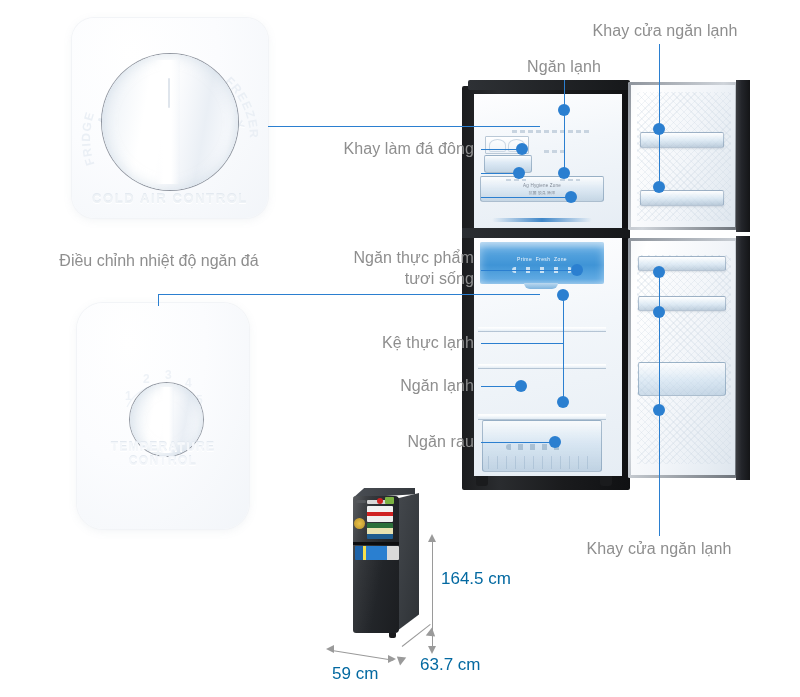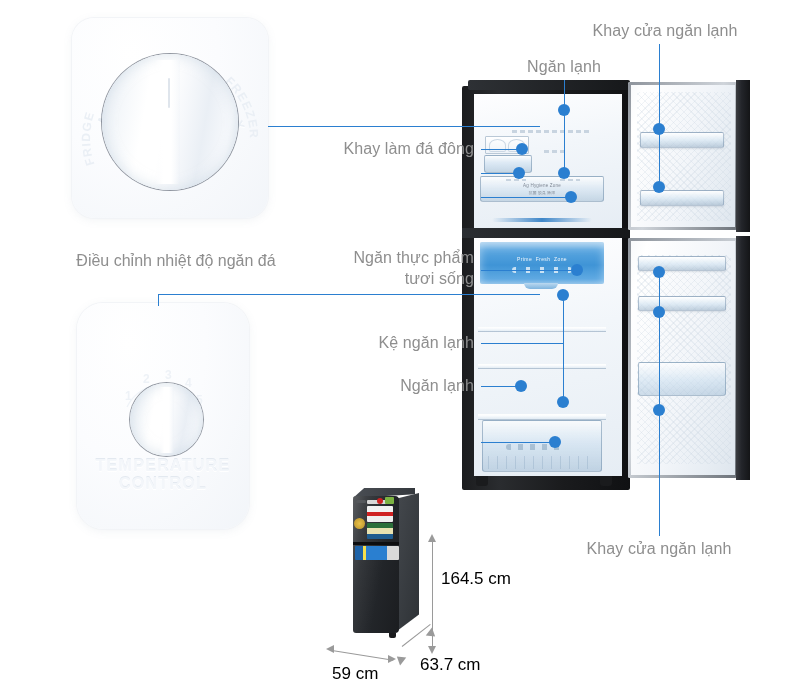--- a/index.html
+++ b/index.html
@@ -222,21 +222,21 @@
   .mini-gloss {
     position: absolute;
     background: linear-gradient(100deg, rgba(255,255,255,.16) 0%, rgba(255,255,255,.05) 28%, rgba(255,255,255,0) 60%);
   }
   .sticker { position: absolute; border-radius: 1px; }
   .dimline { position: absolute; background: #9a9a9a; }
   .dimline.h { height: 1px; }
   .dimline.v { width: 1px; }
   .dimtxt {
     position: absolute;
-    color: #000000;
+    color: #0369a1;
     font-size: 17px;
     white-space: pre;
   }
   .arrow {
     position: absolute;
     width: 0; height: 0;
   }
 </style>
 </head>
 <body>
@@ -267,38 +267,39 @@
           <circle cx="72" cy="78" r="1.5"></circle>
         <circle cx="98" cy="70" r="1.5"></circle>
           <circle cx="124" cy="78" r="1.5"></circle>
         <circle cx="148" cy="98" r="1.5"></circle>
       </g>
     </svg>
     <div class="knob-dial" style="left:30px; top:36px; width:136px; height:136px;">
       <div class="knob-pointer" style="left:52px; top:6px; width:26px; height:124px;"></div>
       <div class="knob-notch" style="left:66px; top:24px; height:30px;"></div>
     </div>
+    <div class="panel-bot" style="bottom:12px; font-size:13px;">COLD AIR CONTROL</div>
   </div>
-  <div class="panel-caption" style="left:36px; top:252px; width:280px;">Điều chỉnh nhiệt độ ngăn đá</div>
+  <div class="panel-caption" style="left:19px; top:252px; width:280px;">Điều chỉnh nhiệt độ ngăn đá</div>
 
   <div class="knob-panel" style="left:77px; top:303px; width:172px; height:226px; border-radius:26px;">
     <svg class="arcTxt" viewBox="0 0 172 226">
       <g fill="#eef2f7" font-family="Liberation Sans, sans-serif" font-size="12" font-weight="bold">
         <text x="48" y="97">1</text>
         <text x="66" y="80">2</text>
         <text x="88" y="76">3</text>
         <text x="108" y="84">4</text>
         <text x="119" y="101">5</text>
       </g>
       <path d="M 50,104 A 40,40 0 0 1 122,104" stroke="#eff3f8" stroke-width="1.3" fill="none"></path>
     </svg>
     <div class="knob-dial" style="left:53px; top:80px; width:73px; height:73px;">
       <div class="knob-pointer" style="left:29px; top:4px; width:15px; height:66px;"></div>
     </div>
-    <div class="panel-bot" style="bottom:36px; font-size:16px; color:#f3f6fa; letter-spacing:1.3px;">TEMPERATURE CONTROL</div>
+    <div class="panel-bot" style="bottom:61px; font-size:12px; color:#f3f6fa; letter-spacing:1.3px;">TEMPERATURE CONTROL</div>
   </div>
 
   <div class="fridge" style="left:462px; top:72px; width:290px; height:425px;">
 
     <div class="cab-shell" style="left:0; top:14px; width:168px; height:404px;"></div>
     <div class="cab-shell" style="left:6px; top:8px; width:162px; height:10px; background:linear-gradient(90deg,#2e3135,#16181a);"></div>
 
     <div class="cab-inner" style="left:12px; top:22px; width:148px; height:136px;"></div>
     <div class="vent" style="left:50px; top:58px; width:80px;"></div>
     <div class="vent" style="left:82px; top:78px; width:24px;"></div>
@@ -384,30 +385,31 @@
   <div class="dot" style="left:513px; top:167px;"></div>
 
   <div class="ln h" style="left:481px; top:197px; width:90px;"></div>
   <div class="dot" style="left:565px; top:191px;"></div>
 
   <div class="lbl r" style="left:310px; top:268px; width:164px;">tươi sống</div>
   <div class="lbl r" style="left:310px; top:247px; width:164px;">Ngăn thực phẩm</div>
   <div class="ln h" style="left:481px; top:270px; width:96px;"></div>
   <div class="dot" style="left:571px; top:264px;"></div>
 
-  <div class="lbl r" style="left:326px; top:332px; width:148px;">Kệ ngăn lạnh</div>
+  <div class="lbl r" style="left:326px; top:332px; width:148px;">Kệ thực lạnh</div>
   <div class="ln h" style="left:481px; top:343px; width:82px;"></div>
   <div class="ln v" style="left:563px; top:294px; height:109px;"></div>
   <div class="dot" style="left:557px; top:289px;"></div>
   <div class="dot" style="left:557px; top:396px;"></div>
 
   <div class="lbl r" style="left:330px; top:375px; width:144px;">Ngăn lạnh</div>
   <div class="ln h" style="left:481px; top:386px; width:40px;"></div>
   <div class="dot" style="left:515px; top:380px;"></div>
 
+  <div class="lbl r" style="left:330px; top:431px; width:144px;">Ngăn rau</div>
   <div class="ln h" style="left:481px; top:442px; width:74px;"></div>
   <div class="dot" style="left:549px; top:436px;"></div>
 
   <div class="ln v" style="left:659px; top:272px; height:264px;"></div>
   <div class="dot" style="left:653px; top:266px;"></div>
   <div class="dot" style="left:653px; top:306px;"></div>
   <div class="dot" style="left:653px; top:404px;"></div>
   <div class="lbl c" style="left:559px; top:538px; width:200px;">Khay cửa ngăn lạnh</div>
 
   <div class="mini" style="left:345px; top:488px; width:85px; height:155px;">

